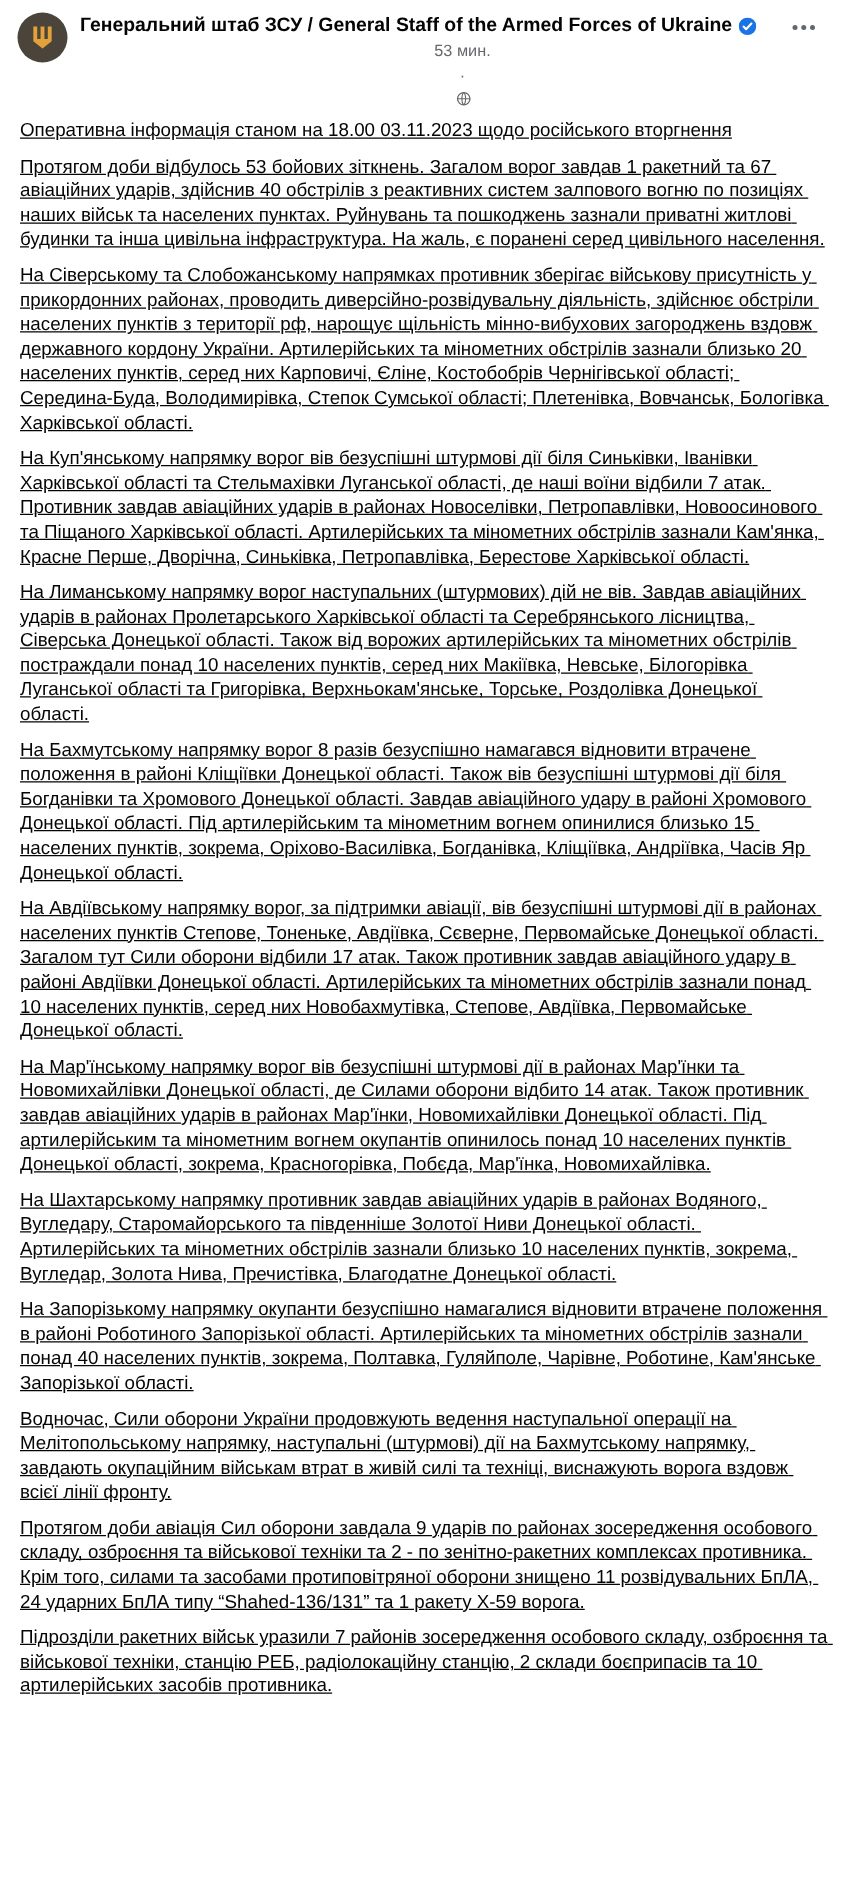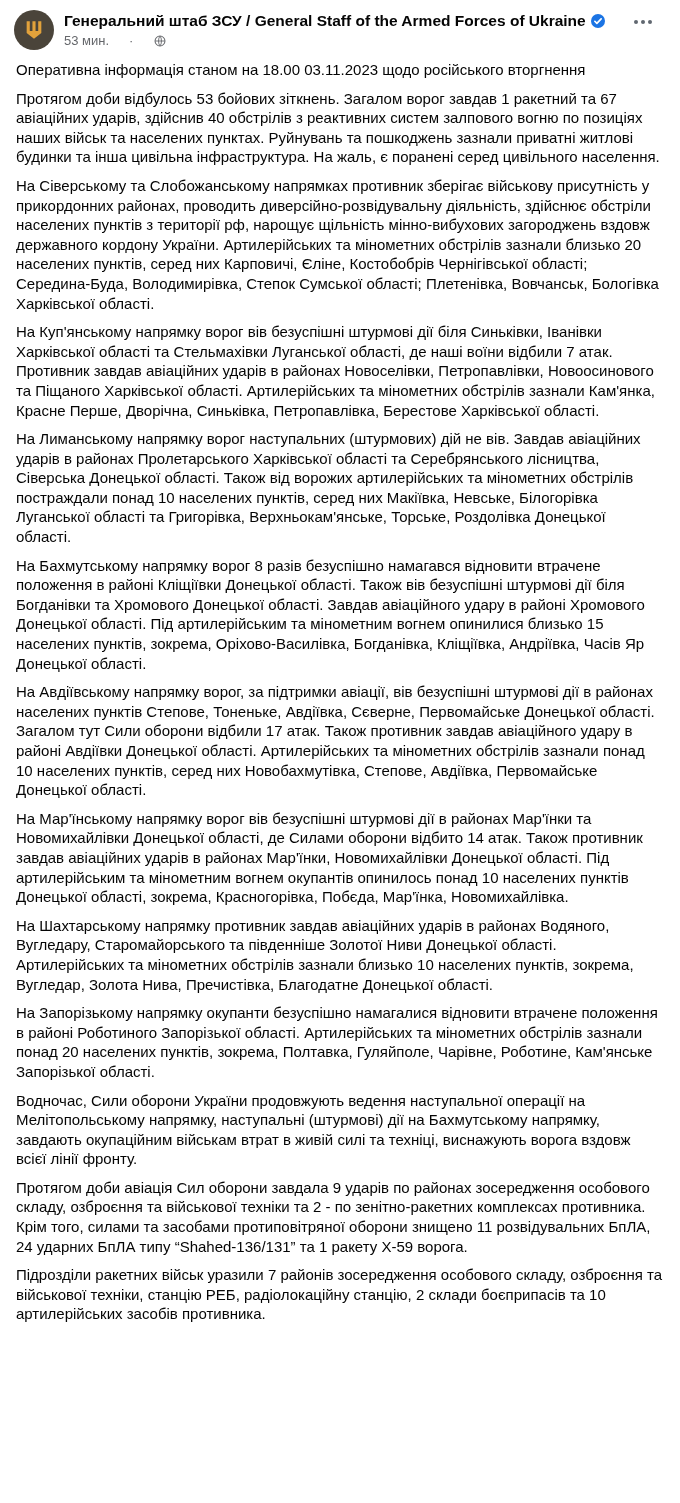--- a/index.html
+++ b/index.html
@@ -55,25 +55,26 @@
   .name-row .page-name { cursor: pointer; }
   .verified {
     width: 14px;
     height: 14px;
     flex: 0 0 14px;
     display: inline-flex;
   }
   .meta-row {
     display: flex;
     align-items: center;
-    gap: 20px;
+    gap: 4px;
     margin-top: 2px;
     font-size: 13px;
     color: #65676b;
     line-height: 16px;
+    flex-direction: column;
   }
   .meta-row .globe { display: inline-flex; margin-left: 1px; }
   .menu-dots {
     position: absolute;
     top: 14px;
     right: 24px;
     display: flex;
     gap: 3px;
     padding: 6px 4px;
     cursor: pointer;
@@ -88,20 +89,21 @@
   
   .post-body {
     padding: 6px 16px 14px 16px;
     font-size: 15px;
     line-height: 19.6px;
     color: #050505;
   }
   .post-body p {
     margin: 0 0 9px 0;
     white-space: pre-wrap;
+    text-decoration: underline;
   }
   .post-body p:last-child { margin-bottom: 0; }
 </style>
 </head>
 <body>
 
 <div class="post">
 
   <div class="post-header">
 
@@ -145,19 +147,19 @@
   <div class="post-body">
     <p>Оперативна інформація станом на 18.00 03.11.2023 щодо російського вторгнення</p>
     <p>Протягом доби відбулось 53 бойових зіткнень. Загалом ворог завдав 1 ракетний та 67 авіаційних ударів, здійснив 40 обстрілів з реактивних систем залпового вогню по позиціях наших військ та населених пунктах. Руйнувань та пошкоджень зазнали приватні житлові будинки та інша цивільна інфраструктура. На жаль, є поранені серед цивільного населення.</p>
     <p>На Сіверському та Слобожанському напрямках противник зберігає військову присутність у прикордонних районах, проводить диверсійно-розвідувальну діяльність, здійснює обстріли населених пунктів з території рф, нарощує щільність мінно-вибухових загороджень вздовж державного кордону України. Артилерійських та мінометних обстрілів зазнали близько 20 населених пунктів, серед них Карповичі, Єліне, Костобобрів Чернігівської області; Середина-Буда, Володимирівка, Степок Сумської області; Плетенівка, Вовчанськ, Бологівка Харківської області.</p>
     <p>На Куп'янському напрямку ворог вів безуспішні штурмові дії біля Синьківки, Іванівки Харківської області та Стельмахівки Луганської області, де наші воїни відбили 7 атак. Противник завдав авіаційних ударів в районах Новоселівки, Петропавлівки, Новоосинового та Піщаного Харківської області. Артилерійських та мінометних обстрілів зазнали Кам'янка, Красне Перше, Дворічна, Синьківка, Петропавлівка, Берестове Харківської області.</p>
     <p>На Лиманському напрямку ворог наступальних (штурмових) дій не вів. Завдав авіаційних ударів в районах Пролетарського Харківської області та Серебрянського лісництва, Сіверська Донецької області. Також від ворожих артилерійських та мінометних обстрілів постраждали понад 10 населених пунктів, серед них Макіївка, Невське, Білогорівка Луганської області та Григорівка, Верхньокам'янське, Торське, Роздолівка Донецької області.</p>
     <p>На Бахмутському напрямку ворог 8 разів безуспішно намагався відновити втрачене положення в районі Кліщіївки Донецької області. Також вів безуспішні штурмові дії біля Богданівки та Хромового Донецької області. Завдав авіаційного удару в районі Хромового Донецької області. Під артилерійським та мінометним вогнем опинилися близько 15 населених пунктів, зокрема, Оріхово-Василівка, Богданівка, Кліщіївка, Андріївка, Часів Яр Донецької області.</p>
     <p>На Авдіївському напрямку ворог, за підтримки авіації, вів безуспішні штурмові дії в районах населених пунктів Степове, Тоненьке, Авдіївка, Сєверне, Первомайське Донецької області. Загалом тут Сили оборони відбили 17 атак. Також противник завдав авіаційного удару в районі Авдіївки Донецької області. Артилерійських та мінометних обстрілів зазнали понад 10 населених пунктів, серед них Новобахмутівка, Степове, Авдіївка, Первомайське Донецької області.</p>
     <p>На Мар'їнському напрямку ворог вів безуспішні штурмові дії в районах Мар'їнки та Новомихайлівки Донецької області, де Силами оборони відбито 14 атак. Також противник завдав авіаційних ударів в районах Мар'їнки, Новомихайлівки Донецької області. Під артилерійським та мінометним вогнем окупантів опинилось понад 10 населених пунктів Донецької області, зокрема, Красногорівка, Побєда, Мар'їнка, Новомихайлівка.</p>
     <p>На Шахтарському напрямку противник завдав авіаційних ударів в районах Водяного, Вугледару, Старомайорського та південніше Золотої Ниви Донецької області. Артилерійських та мінометних обстрілів зазнали близько 10 населених пунктів, зокрема, Вугледар, Золота Нива, Пречистівка, Благодатне Донецької області.</p>
-    <p>На Запорізькому напрямку окупанти безуспішно намагалися відновити втрачене положення в районі Роботиного Запорізької області. Артилерійських та мінометних обстрілів зазнали понад 20 населених пунктів, зокрема, Полтавка, Гуляйполе, Чарівне, Роботине, Кам'янське Запорізької області.</p>
+    <p>На Запорізькому напрямку окупанти безуспішно намагалися відновити втрачене положення в районі Роботиного Запорізької області. Артилерійських та мінометних обстрілів зазнали понад 40 населених пунктів, зокрема, Полтавка, Гуляйполе, Чарівне, Роботине, Кам'янське Запорізької області.</p>
     <p>Водночас, Сили оборони України продовжують ведення наступальної операції на Мелітопольському напрямку, наступальні (штурмові) дії на Бахмутському напрямку, завдають окупаційним військам втрат в живій силі та техніці, виснажують ворога вздовж всієї лінії фронту.</p>
     <p>Протягом доби авіація Сил оборони завдала 9 ударів по районах зосередження особового складу, озброєння та військової техніки та 2 - по зенітно-ракетних комплексах противника. Крім того, силами та засобами протиповітряної оборони знищено 11 розвідувальних БпЛА, 24 ударних БпЛА типу “Shahed-136/131” та 1 ракету Х-59 ворога.</p>
     <p>Підрозділи ракетних військ уразили 7 районів зосередження особового складу, озброєння та військової техніки, станцію РЕБ, радіолокаційну станцію, 2 склади боєприпасів та 10 артилерійських засобів противника.</p>
   </div>
 
 </div>
 
 </body></html>

